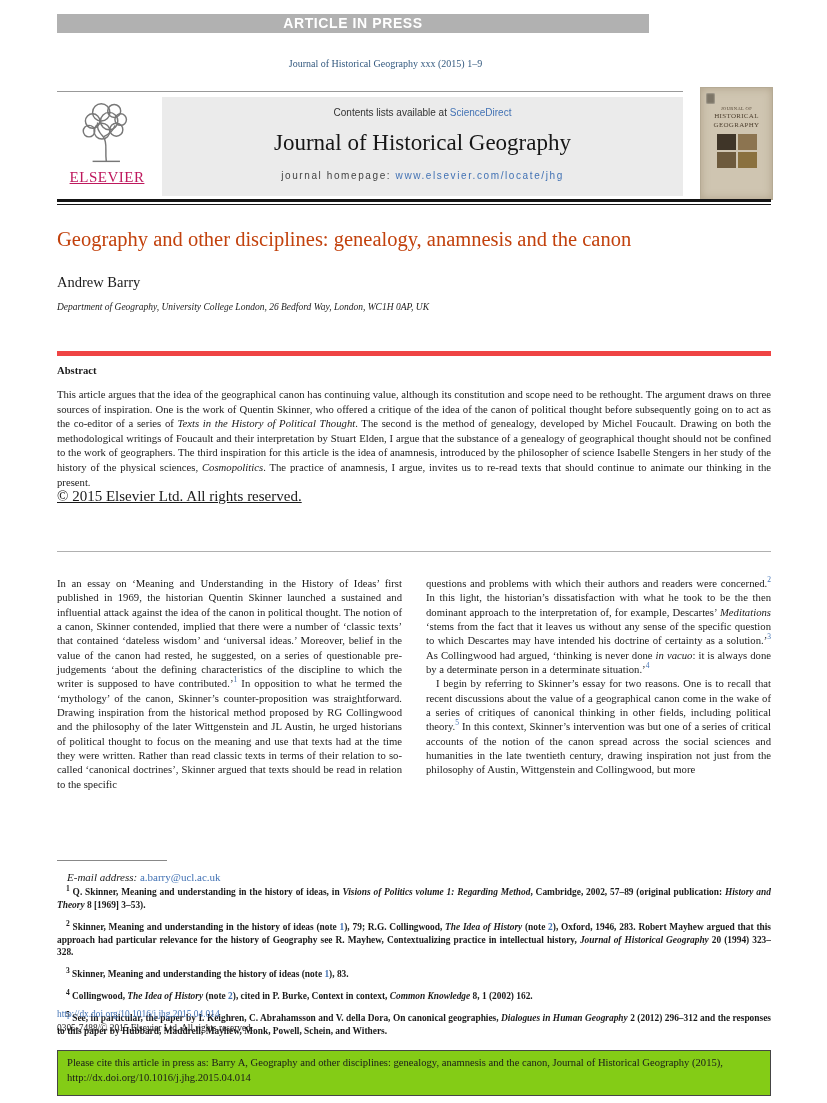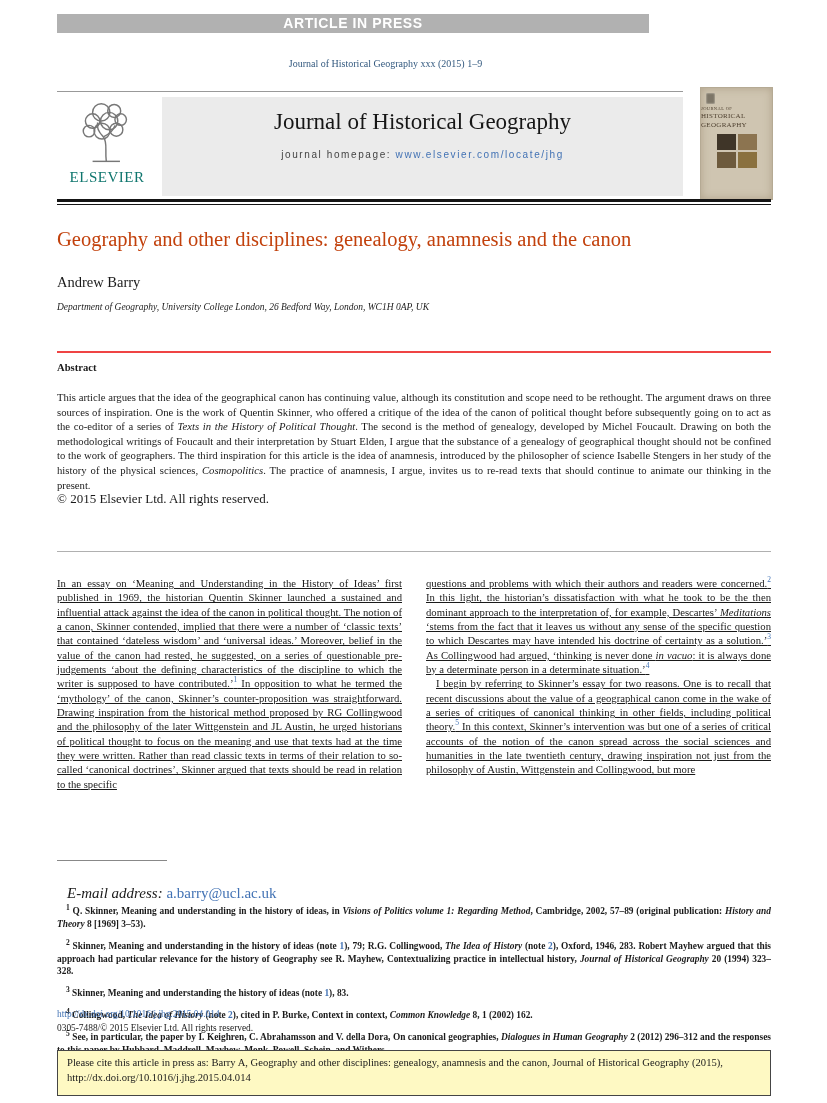--- a/index.html
+++ b/index.html
@@ -12,76 +12,76 @@
             line-height:19px; text-align:center; letter-spacing:0.6px; }
 
   .cite-line { position:absolute; left:0; top:58px; width:771px; text-align:center;
                font-size:10px; color:#33597f; }
 
   
   .header { position:absolute; left:57px; top:91px; width:626px; height:107px; border-top:1px solid #999; }
   .logo-wrap { position:absolute; left:0; top:5px; width:100px; height:99px; text-align:center; }
   .logo-wrap svg { display:block; margin:0 auto; }
   .elsevier-name { font-family:"Liberation Serif", serif; font-size:15px; letter-spacing:0.5px;
-                   color:#0f766e; margin-top:-2px; }
+                   color:#be185d; margin-top:-2px;text-decoration:underline; }
   .gray-box { position:absolute; left:105px; top:5px; width:521px; height:99px; background:#ebebeb;
               text-align:center; }
   .contents-line { margin-top:10px; font-family:"Liberation Sans", sans-serif; font-size:10px; color:#333; }
   .journal-title { margin-top:12px; font-size:23px; color:#161616; }
   .homepage-line { margin-top:14px; font-family:"Liberation Sans", sans-serif; font-size:10px;
                    letter-spacing:1.6px; color:#444; }
   .lnk { color:#4272b4; text-decoration:none; cursor:pointer; }
 
   
   .cover { position:absolute; left:700px; top:87px; width:71px; height:111px; background:#cfc5b1;
            border:1px solid #b5aa94; box-shadow:inset 0 0 8px rgba(120,100,70,.35); font-family:"Liberation Serif", serif; }
   .cover-crest { position:absolute; left:5px; top:5px; width:9px; height:11px; background:#7d7668;
                  box-shadow:inset 0 0 2px #efe9da; }
-  .cover-text { margin-top:18px; text-align:left; color:#4f4130; }
+  .cover-text { margin-top:18px; text-align:center; color:#4f4130; }
   .cover-l1 { font-size:4.5px; letter-spacing:0.4px; }
   .cover-l2 { font-size:7px; letter-spacing:0.3px; margin-top:1px; }
   .cover-grid { width:40px; margin:5px auto 0; display:grid; grid-template-columns:19px 19px; gap:2px; }
   .cover-grid div { width:19px; height:16px; }
 
   .thick-rule { position:absolute; left:57px; top:199px; width:714px; height:2px;
                 border-top:3px solid #151515; border-bottom:1px solid #151515; }
 
   
   .title-block { position:absolute; left:57px; top:228px; width:714px; }
   .art-title { font-size:20.5px; font-weight:normal; margin:0; color:#c2410c; }
   .author { margin-top:23px; font-size:14.5px; }
   .affiliation { margin-top:11px; font-size:9.5px; font-style:italic; color:#222; }
 
   
-  .abstract { position:absolute; left:57px; top:351px; width:714px; border-top:2px solid #ef4444; }
+  .abstract { position:absolute; left:57px; top:351px; width:714px; border-top:5px solid #ef4444; }
   .abstract-head { margin-top:9px; font-weight:bold; font-size:10.6px; }
-  .abstract-body { margin-top:17px; font-size:10.7px; line-height:14.6px; text-align:justify; }
-  .copyright { font-size:13px; line-height:14.6px; }
+  .abstract-body { margin-top:11px; font-size:10.7px; line-height:14.6px; text-align:justify; }
+  .copyright { font-size:15px; line-height:14.6px;text-decoration:underline; }
   .keywords { margin-top:27px; font-size:10.2px; }
   .kw-rule { position:absolute; left:57px; top:551px; width:714px; border-top:1px solid #b0b0b0; }
 
   
   .columns { position:absolute; left:57px; top:576px; width:714px; display:flex; gap:24px; }
-  .col { width:345px; font-size:10.7px; line-height:14.35px; text-align:justify;text-decoration:underline; }
+  .col { width:345px; font-size:10.7px; line-height:14.35px; text-align:justify; }
   .col p { margin:0; }
   .col p.indent { text-indent:10px; }
   sup { font-size:7.5px; line-height:0; }
 
   
   .footnotes { position:absolute; left:57px; top:860px; width:714px; }
   .fn-sep { width:110px; border-top:1px solid #888; }
-  .email-line { margin-top:24px; padding-left:10px; font-size:15px; }
+  .email-line { margin-top:10px; padding-left:10px; font-size:11px; }
   .fn { margin-top:3px; font-size:9.4px; line-height:12.7px; text-align:justify; text-indent:9px;font-weight:bold; }
 
   
   .doi-block { position:absolute; left:57px; top:1008px; width:714px; font-size:9.4px; line-height:13.5px; }
 
   
   .cite-box { position:absolute; left:57px; top:1050px; width:714px; height:46px; box-sizing:border-box;
-              background:#fef9c3; border:1px solid #454545; padding:5px 9px; font-size:10.6px; line-height:14.5px; }
+              background:#84cc16; border:1px solid #454545; padding:5px 9px; font-size:10.6px; line-height:14.5px; }
 </style>
 </head>
 <body>
 
 <div class="page">
 
   <div class="banner">ARTICLE IN PRESS</div>
 
   <div class="cite-line">Journal of Historical Geography xxx (2015) 1–9</div>
 
@@ -102,20 +102,21 @@
             <path d="M45,54 C39,48 35,42 37,34"></path>
             <path d="M45,54 C53,50 59,46 61,38"></path>
             <path d="M30,88 L68,88"></path>
           </g>
         </svg>
       </span>
       <div class="elsevier-name">ELSEVIER</div>
     </div>
 
     <div class="gray-box">
+      <div class="contents-line"><span>Contents lists available at </span><a class="lnk">ScienceDirect</a></div>
       <div class="journal-title">Journal of Historical Geography</div>
       <div class="homepage-line"><span>journal homepage: </span><a class="lnk">www.elsevier.com/locate/jhg</a></div>
     </div>
   </div>
 
   <div class="cover">
     <div class="cover-crest"></div>
     <div class="cover-text">
       <div class="cover-l1">JOURNAL OF</div>
       <div class="cover-l2">HISTORICAL</div>

